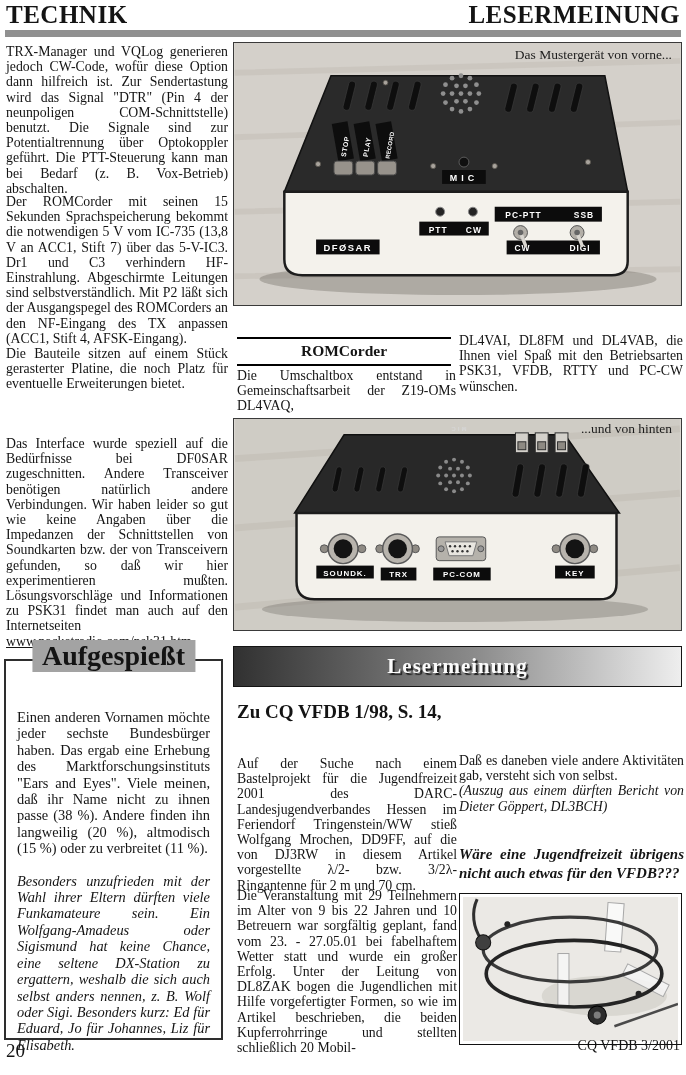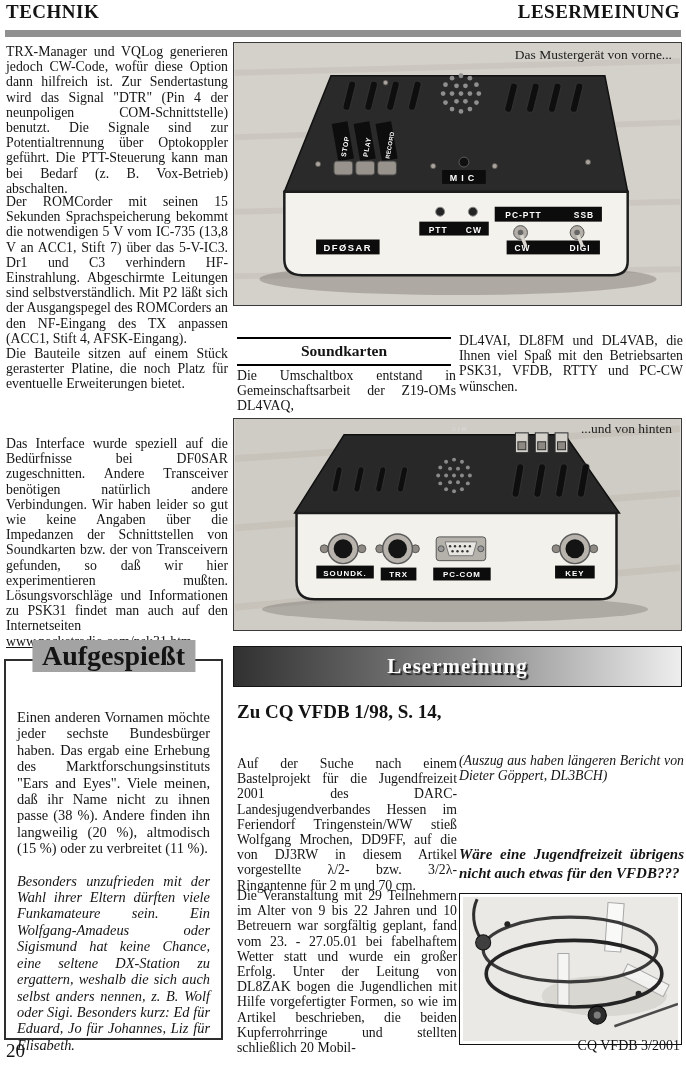--- a/index.html
+++ b/index.html
@@ -1,20 +1,20 @@
 <!DOCTYPE html>
 <html><head>
 <meta charset="utf-8">
 <style>
   html,body{margin:0;padding:0;background:#e9e9e9;}
   .page{position:relative;width:686px;height:1075px;background:#ffffff;margin:0 auto;
         overflow:hidden;font-family:"Liberation Serif",serif;color:#141414;}
   .abs{position:absolute;}
   
-  .masthead{font-size:19px;font-weight:bold;letter-spacing:.5px;top:1px;}
+  .masthead{font-size:25px;font-weight:bold;letter-spacing:.5px;top:1px;}
   .bar{left:5px;top:30px;width:676px;height:7px;background:#909090;}
   
   .body-text{font-size:13.8px;line-height:15.2px;text-align:justify;}
   .body-text p{margin:0;}
   .rule-heading{border-top:2px solid #000;border-bottom:2px solid #000;text-align:center;
         font-weight:bold;font-size:15.5px;padding:3px 0 4px;}
   .link{text-decoration:underline;cursor:pointer;}
   
   .spike-box{border:2px solid #2e2e2e;box-sizing:border-box;padding:48px 11px 0 11px;}
   .spike-title{position:absolute;top:-21px;left:50%;transform:translateX(-50%);
@@ -164,21 +164,21 @@
         <line x1="288" y1="191" x2="293" y2="204" stroke="#d9d6d0" stroke-width="3.5" stroke-linecap="round"></line>
         <circle cx="288" cy="191" r="2.8" fill="#666"></circle>
         <circle cx="345" cy="191" r="7" fill="#b3afa8" stroke="#555"></circle>
         <line x1="345" y1="191" x2="350" y2="204" stroke="#d9d6d0" stroke-width="3.5" stroke-linecap="round"></line>
         <circle cx="345" cy="191" r="2.8" fill="#666"></circle>
       </g>
     </svg>
     <div class="photo-caption">Das Mustergerät von vorne...</div>
   </div>
 
-  <div class="abs rule-heading" style="left:237px;top:337px;width:214px;box-sizing:border-box;">Soundkarten</div>
+  <div class="abs rule-heading" style="left:237px;top:337px;width:214px;box-sizing:border-box;">ROMCorder</div>
   <div class="abs body-text" style="left:237px;top:368px;width:219px;">Die Umschaltbox entstand in Gemeinschaftsarbeit der Z19-OMs DL4VAQ,</div>
   <div class="abs body-text" style="left:459px;top:333px;width:224px;">DL4VAI, DL8FM und DL4VAB, die Ihnen viel Spaß mit den Betriebsarten PSK31, VFDB, RTTY und PC-CW wünschen.</div>
 
   <div class="abs photo" style="left:233px;top:418px;width:449px;height:213px;">
     <svg viewBox="0 0 449 213">
       <rect x="0" y="0" width="449" height="213" fill="#cfccc5"></rect>
       <path d="M0,40 L449,10 M0,110 L449,75 M0,190 L449,150" stroke="#c0bbb2" stroke-width="7" opacity="0.5"></path>
       <ellipse cx="222" cy="192" rx="195" ry="13" fill="rgba(55,50,44,0.22)"></ellipse>
 
       <polygon points="110,16 333,16 388,95 60,95" fill="#282828" stroke="#101010" stroke-width="1.5"></polygon>
@@ -286,21 +286,22 @@
     <span>Lesermeinung</span>
   </div>
 
   <div class="abs bold-lines" style="left:237px;top:702px;width:220px;">
     <div>Zu CQ VFDB 1/98, S. 14,</div>
   </div>
   <div class="abs body-text" style="left:237px;top:756px;width:220px;">Auf der Suche nach einem Bastelprojekt für die Jugendfreizeit 2001 des DARC-Landesjugendverbandes Hessen im Feriendorf Tringenstein/WW stieß Wolfgang Mrochen, DD9FF, auf die von DJ3RW in diesem Artikel vorgestellte λ/2- bzw. 3/2λ-Ringantenne für 2 m und 70 cm.</div>
   <div class="abs body-text" style="left:237px;top:888px;width:220px;">Die Veranstaltung mit 29 Teilnehmern im Alter von 9 bis 22 Jahren und 10 Betreuern war sorgfältig geplant, fand vom 23. - 27.05.01 bei fabelhaftem Wetter statt und wurde ein großer Erfolg. Unter der Leitung von DL8ZAK bogen die Jugendlichen mit Hilfe vorgefertigter Formen, so wie im Artikel beschrieben, die beiden Kupferrohrringe und stellten schließlich 20 Mobil-</div>
 
   <div class="abs body-text" style="left:459px;top:753px;width:225px;">
-    <p class="it-par">(Auszug aus haben längeren Bericht von Dieter Göppert, DL3BCH)</p>
+    <p>Daß es daneben viele andere Aktivitäten gab, versteht sich von selbst.</p>
+    <p class="it-par">(Auszug aus einem dürften Bericht von Dieter Göppert, DL3BCH)</p>
   </div>
   <div class="abs bold-italic" style="left:459px;top:845px;width:225px;">Wäre eine Jugendfreizeit übrigens nicht auch etwas für den VFDB???</div>
 
   <div class="abs photo3-frame" style="left:459px;top:893px;width:223px;height:152px;">
     <div class="photo3-inner">
       <svg viewBox="0 0 213 140">
         <rect x="0" y="0" width="213" height="140" fill="#ebe9e5"></rect>
         <ellipse cx="140" cy="98" rx="62" ry="20" fill="#d9d7d1"></ellipse>
         <path d="M150,128 L213,106" stroke="#4a4a4a" stroke-width="2.5"></path>
         <path d="M18,42 C10,30 8,15 14,2" stroke="#2f2f2f" stroke-width="3" fill="none"></path>

